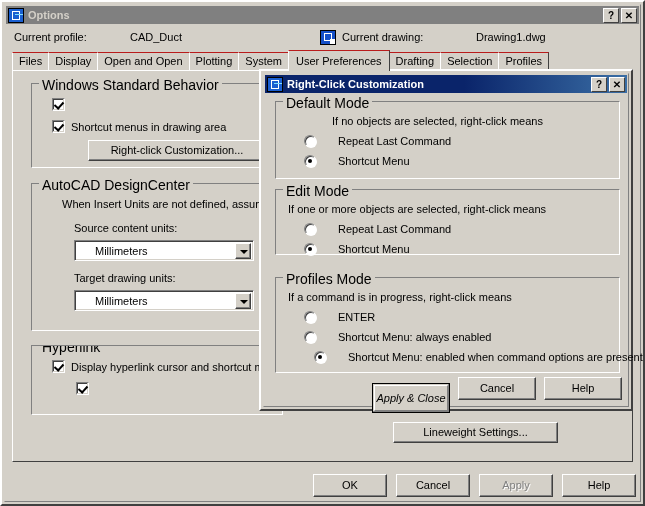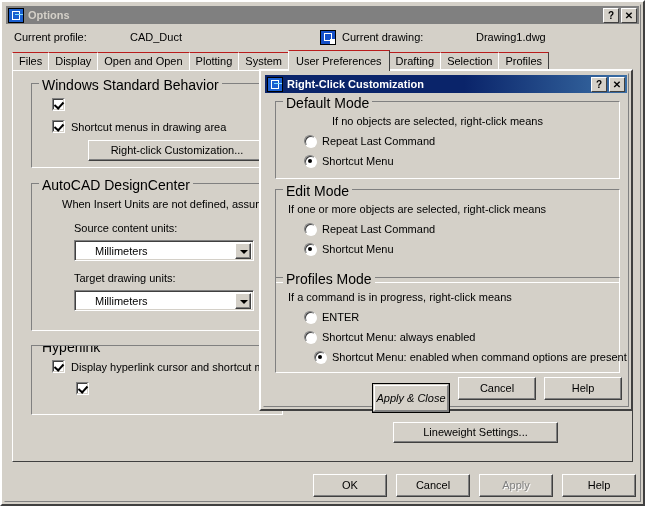--- a/index.html
+++ b/index.html
@@ -229,20 +229,21 @@
     border-width: 0 2px 2px 0;
     transform: rotate(42deg);
   }
 
   
   .radio-row {
     position: absolute;
     display: flex;
     align-items: center;
     white-space: nowrap;
+    gap: 16px;
   }
   .radio {
     width: 12px; height: 12px;
     border-radius: 50%;
     background: #ffffff;
     border: 1px solid #808080;
     border-right-color: #ffffff;
     border-bottom-color: #ffffff;
     box-shadow: inset 1px 1px 0 #404040, 1px 1px 0 #ffffff;
     box-sizing: border-box;
@@ -466,21 +467,21 @@
       <div class="radio-row" style="left:28px; top:33px;">
         <span class="radio"></span>
         <span>Repeat Last Command</span>
       </div>
       <div class="radio-row" style="left:28px; top:53px;">
         <span class="radio on"></span>
         <span>Shortcut Menu</span>
       </div>
     </div>
 
-    <div class="group" style="left:14px; top:118px; width:345px; height:94px;">
+    <div class="group" style="left:14px; top:118px; width:345px; height:66px;">
       <div class="group-title">Edit Mode</div>
       <div class="static" style="left:12px; top:13px;">If one or more objects are selected, right-click means</div>
       <div class="radio-row" style="left:28px; top:33px;">
         <span class="radio"></span>
         <span>Repeat Last Command</span>
       </div>
       <div class="radio-row" style="left:28px; top:53px;">
         <span class="radio on"></span>
         <span>Shortcut Menu</span>
       </div>

